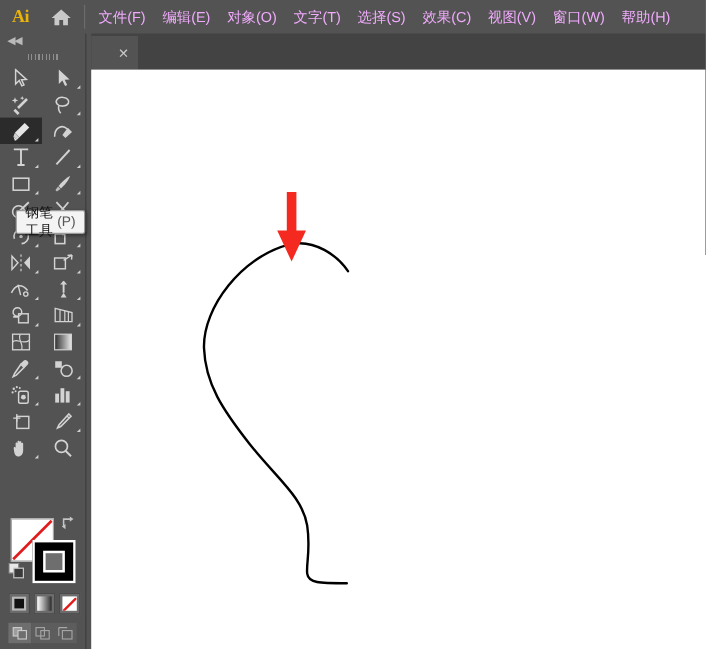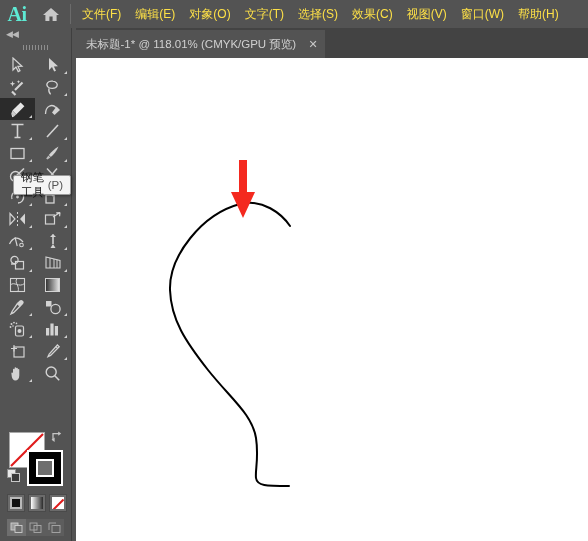--- a/index.html
+++ b/index.html
@@ -18,35 +18,35 @@
   
   .menubar {
     position: absolute; left: 0; top: 0;
     width: 588px; height: 28px;
     background: #535353;
     display: flex; align-items: center;
   }
   .ai-logo {
     width: 34px; height: 28px;
     display: flex; align-items: center; justify-content: center;
-    color: #5eead4;
-    font-size: 20px; font-weight: bold;
+    color: #eab308;
+    font-size: 15px; font-weight: bold;
     font-family: "Liberation Serif", "DejaVu Serif", serif;
     letter-spacing: -0.5px;
   }
   .home-btn {
     width: 34px; height: 28px;
     display: flex; align-items: center; justify-content: center;
   }
   .menu-sep {
     width: 1px; height: 20px; background: #6b6b6b; margin: 0 4px 0 2px;
   }
   .menu-items { display: flex; align-items: center; }
   .menu-item {
-    color: #fde047; font-size: 12px;
+    color: #f0abfc; font-size: 12px;
     padding: 4px 7px; white-space: nowrap;
     line-height: 14px;
   }
 
   
   .tabbar {
     position: absolute; left: 76px; top: 28px;
     width: 512px; height: 30px;
     background: #434343;
   }
@@ -230,21 +230,20 @@
       <div class="menu-item">选择(S)</div>
       <div class="menu-item">效果(C)</div>
       <div class="menu-item">视图(V)</div>
       <div class="menu-item">窗口(W)</div>
       <div class="menu-item">帮助(H)</div>
     </div>
   </div>
 
   <div class="tabbar">
     <div class="tab">
-      <span class="tab-label">未标题-1* @ 118.01% (CMYK/GPU 预览)</span>
       <span class="tab-close">✕</span>
     </div>
   </div>
 
   <div class="toolrail">
 
     <div class="rail-top">
       <span class="chev">◀◀</span>
     </div>
     <div class="gripper">

